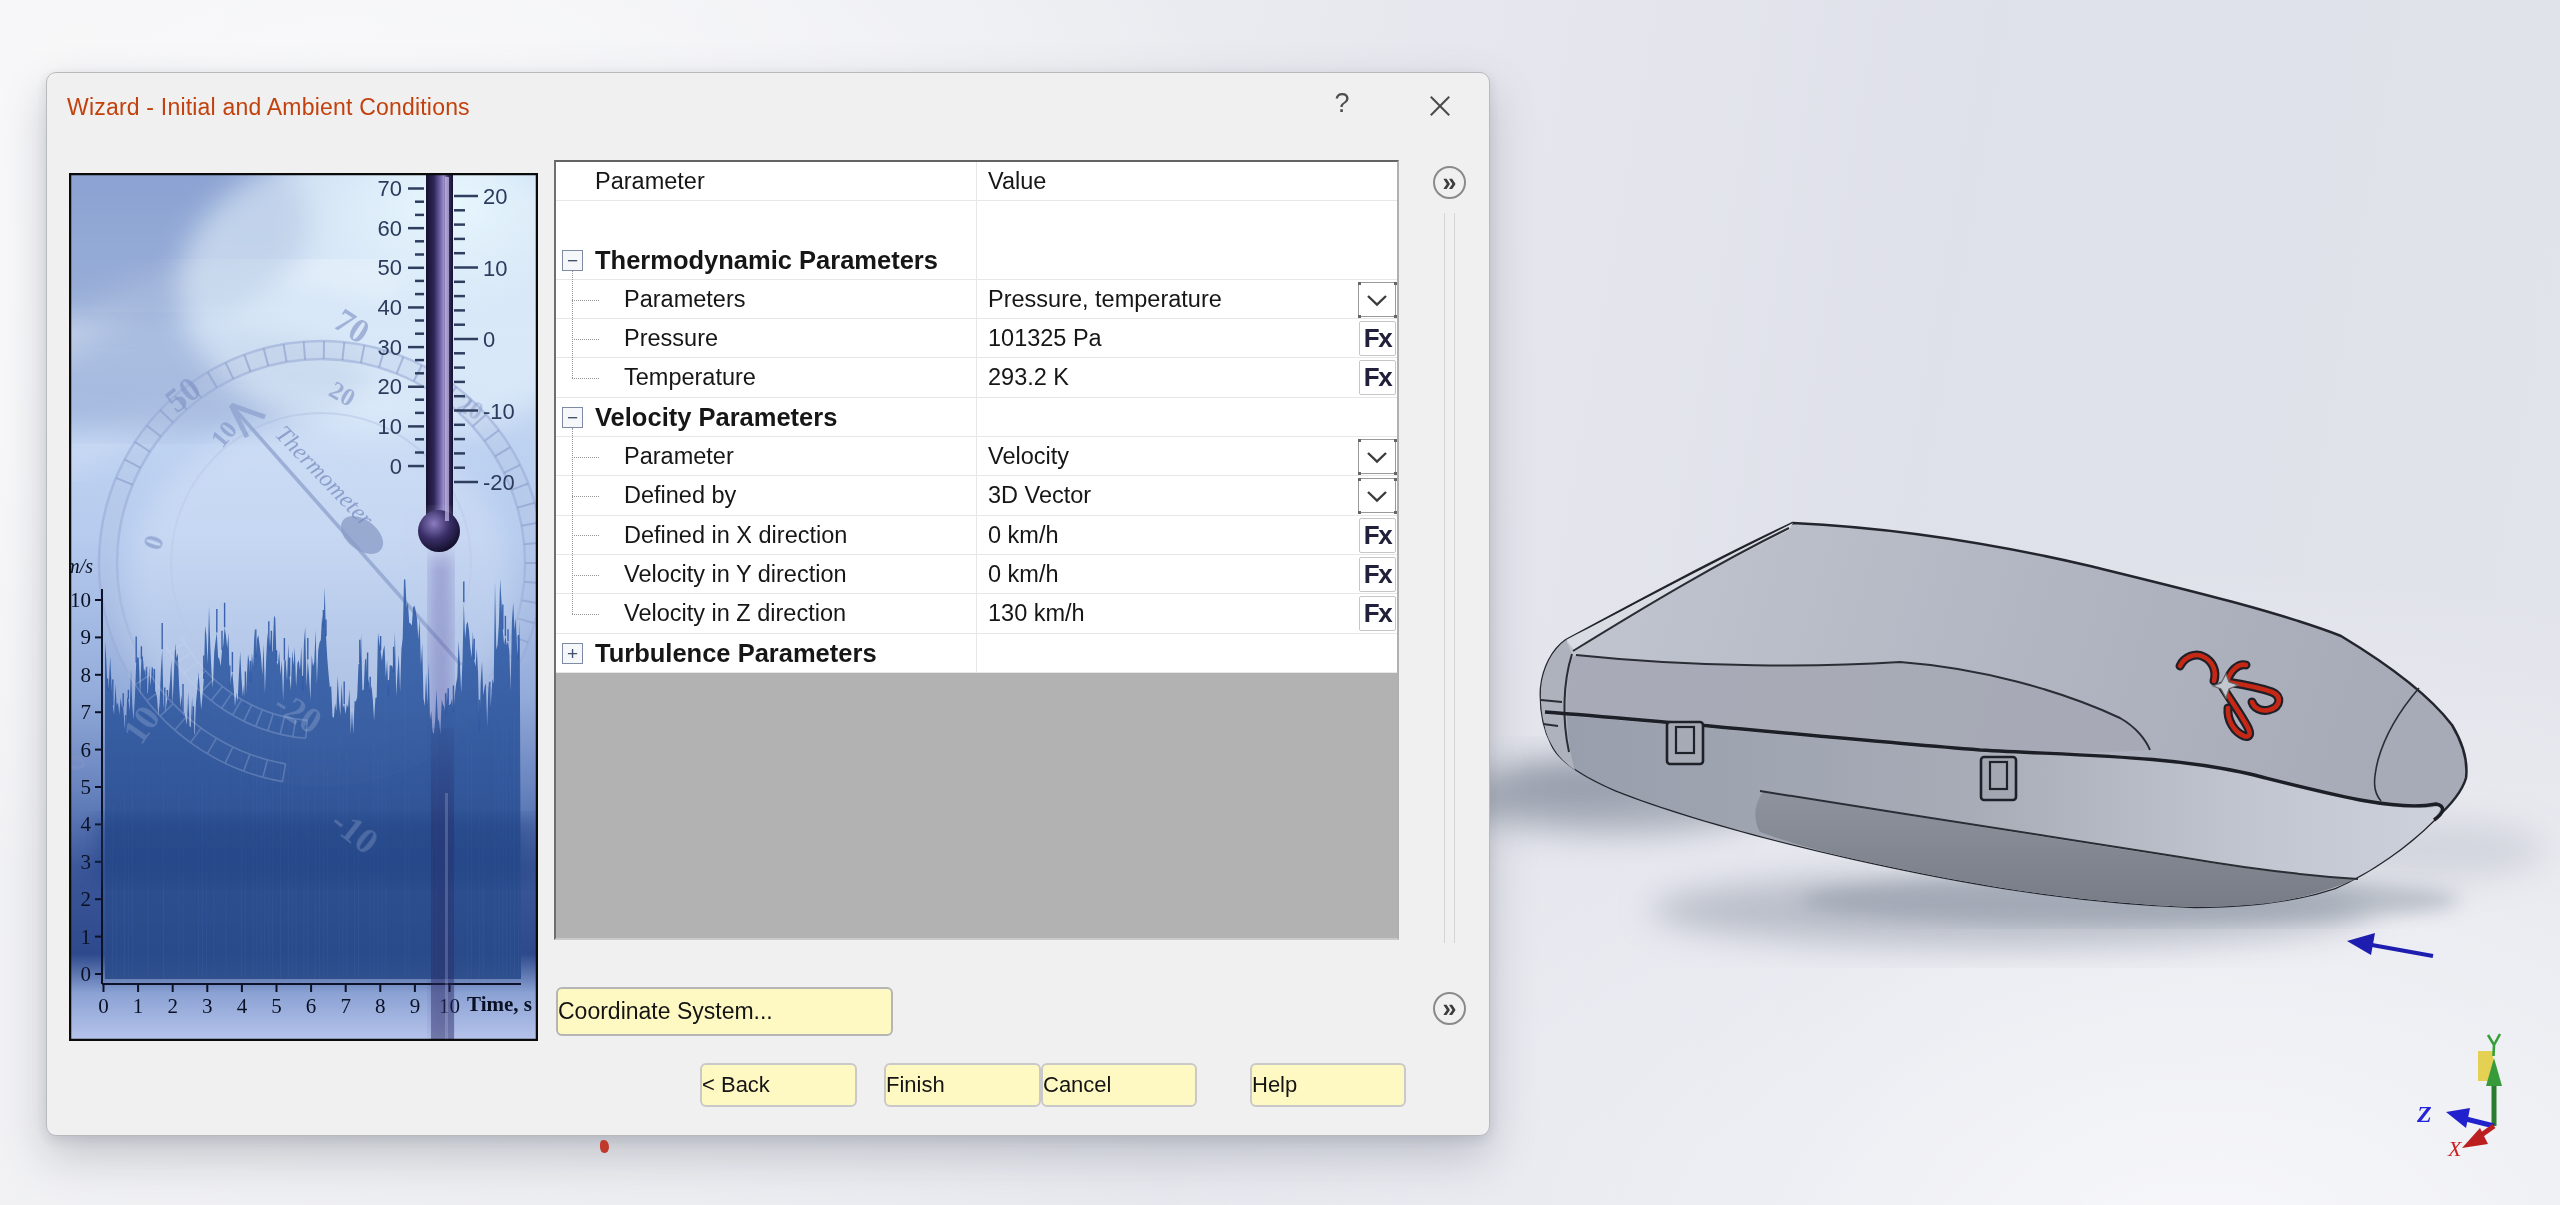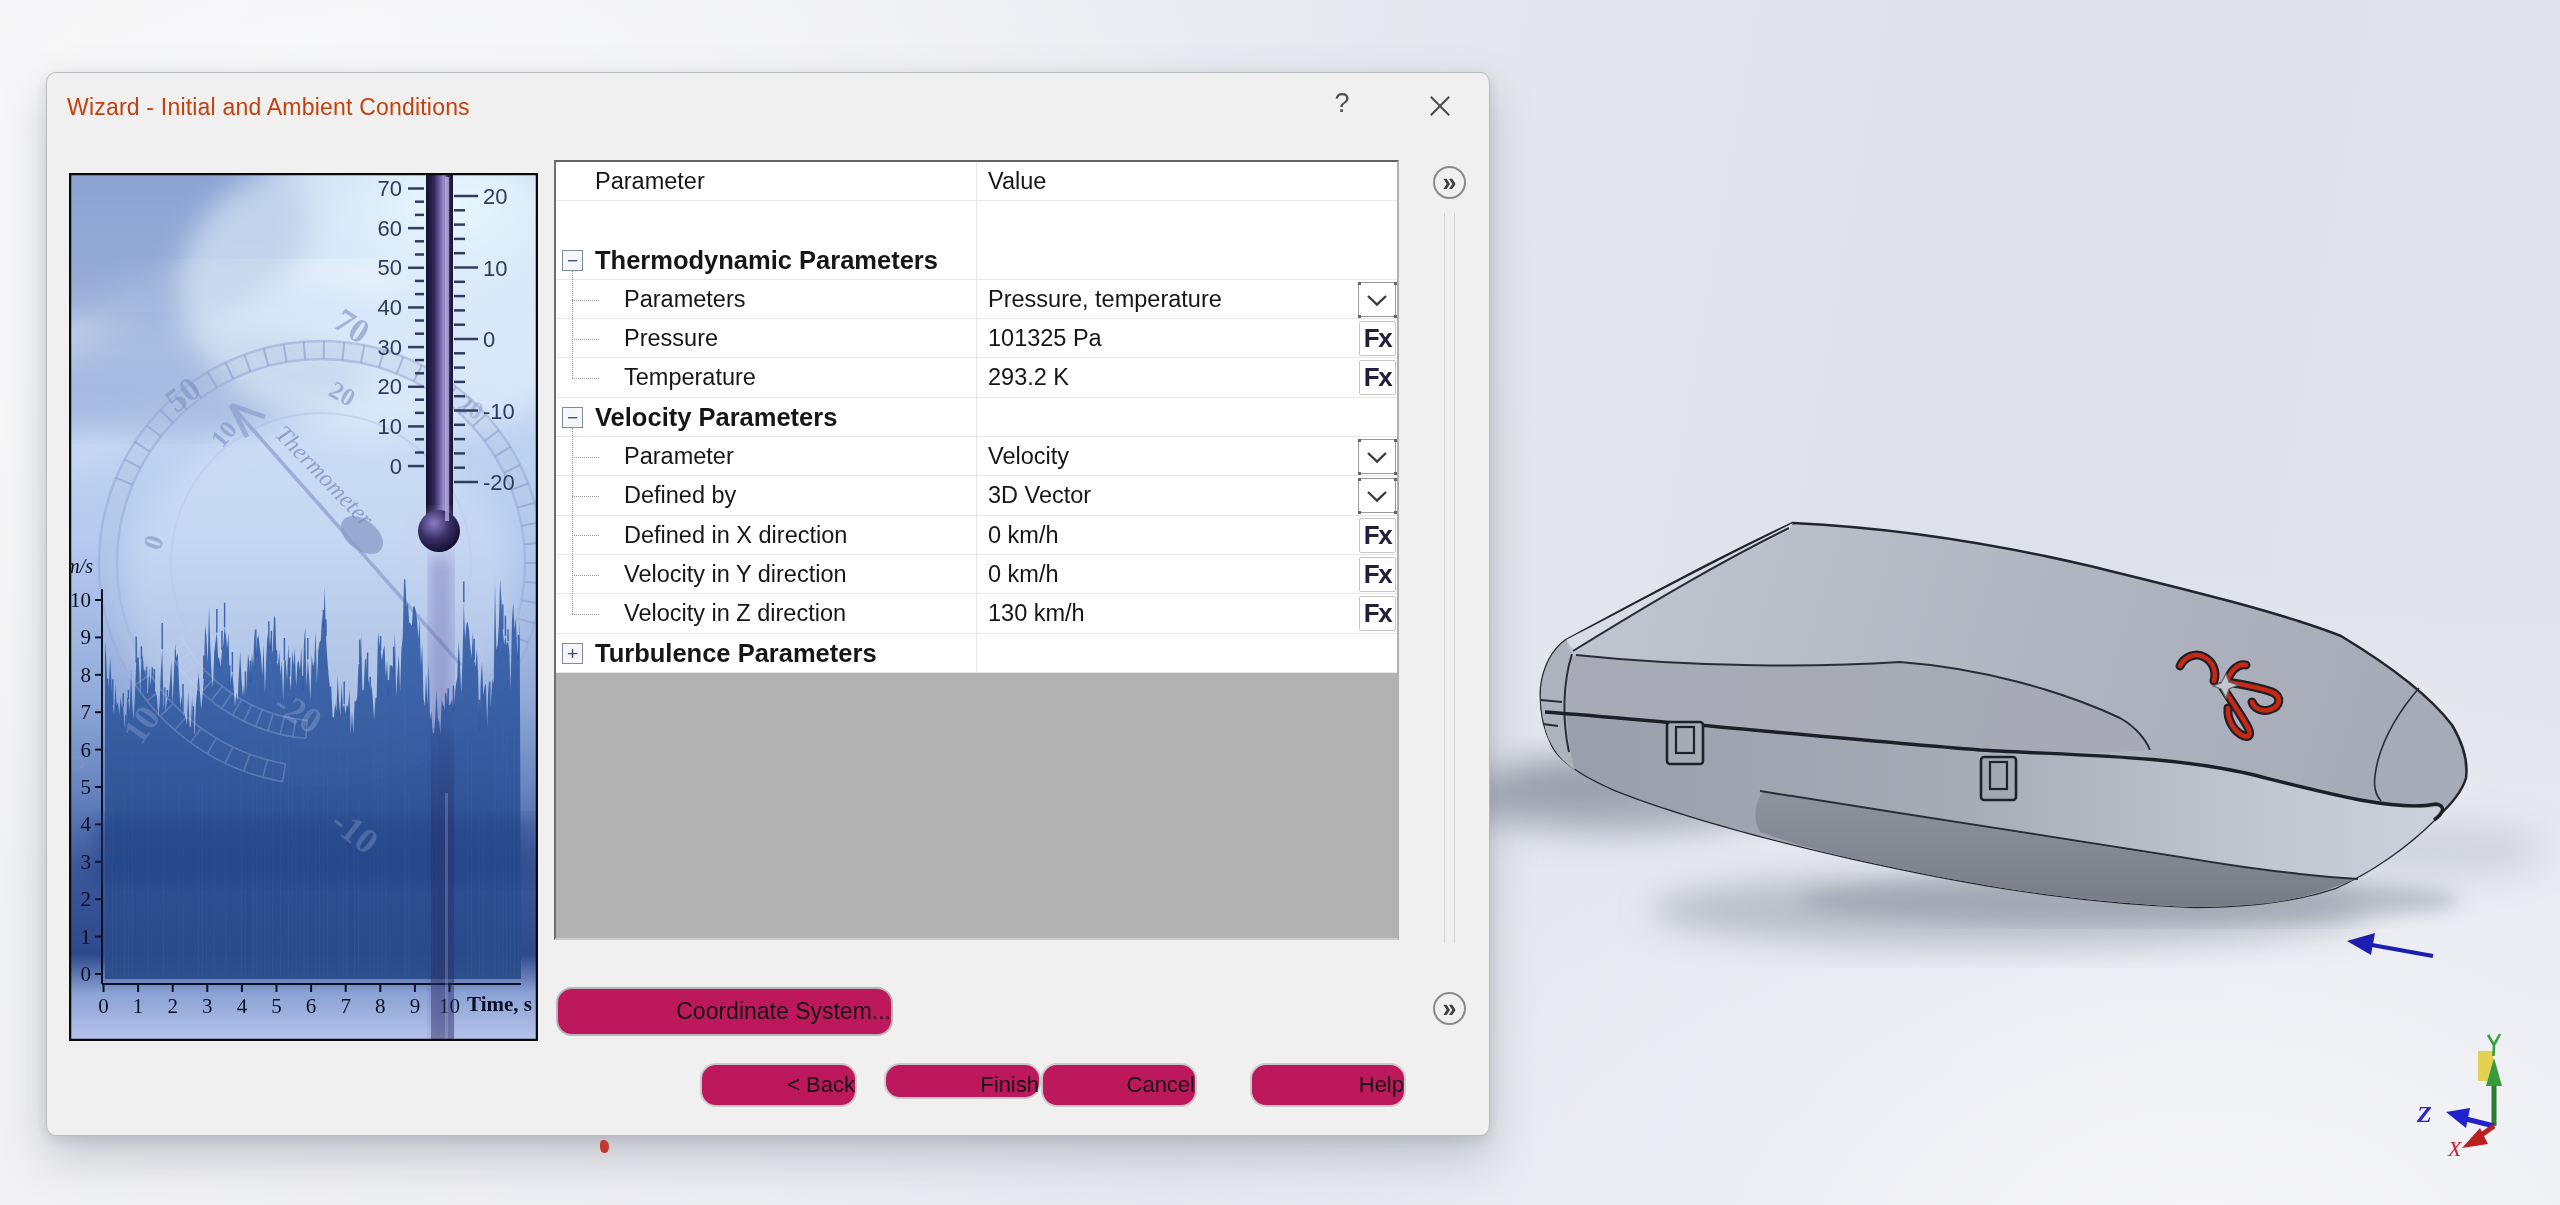--- a/index.html
+++ b/index.html
@@ -29,25 +29,25 @@
 .dd{position:absolute;left:802px;width:38px;height:35px;border:1px solid #9a9a9a;background:#fff}
 .dd svg{position:absolute;left:0;top:0}
 .fx{position:absolute;left:803px;width:37px;height:35px;border:1px solid #c6c6c6;border-radius:2px;background:#fff;
  font-size:26px;line-height:32px;text-align:center;color:#20203a;font-weight:bold;letter-spacing:-1.5px}
 .dd:after{content:"";position:absolute;left:-1px;top:-1px;width:3px;height:3px;background:#666;box-shadow:36px 0 #666,0 33px #666,36px 33px #666}
 .dotv{position:absolute;width:1px;border-left:1px dotted #969696}
 .doth{position:absolute;height:1px;border-top:1px dotted #969696}
 .chev{position:absolute;left:1433px;width:33px;height:33px;border:2px solid #8a8a8a;border-radius:50%;
  color:#3d3d3d;font-size:25px;line-height:28px;text-align:center;font-weight:bold}
 .sline{position:absolute;width:1px;background:#d4d4d4;top:213px;height:730px}
-.btn{position:absolute;background:#be185d;border:2px solid #c9c9c9;border-radius:16px;
- font-size:22px;color:#141414;text-align:right}
+.btn{position:absolute;background:#fef9c3;border:2px solid #c9c9c9;border-radius:6px;
+ font-size:22px;color:#141414;text-align:left}
 #coord{left:556px;top:987px;width:337px;height:49px;line-height:45px;border-color:#b5b5b5;font-size:23px}
 #back{left:700px;top:1063px;width:157px;height:44px;line-height:40px}
-#finish{left:884px;top:1063px;width:157px;height:36px;line-height:40px}
+#finish{left:884px;top:1063px;width:157px;height:44px;line-height:40px}
 #cancel{left:1041px;top:1063px;width:156px;height:44px;line-height:40px}
 #help{left:1250px;top:1063px;width:156px;height:44px;line-height:40px}
 #reddot{position:absolute;left:600px;top:1140px;width:9px;height:13px;background:#c0392b;border-radius:40% 60% 50% 50%}
 </style></head>
 <body>
 
 <svg class="abs" style="left:1440px;top:430px" width="1120" height="775" viewBox="1440 430 1120 775">
 <defs>
 <linearGradient id="gTopS" x1="1650" y1="540" x2="2380" y2="760" gradientUnits="userSpaceOnUse">
  <stop offset="0" stop-color="#bfc3cd"></stop>

